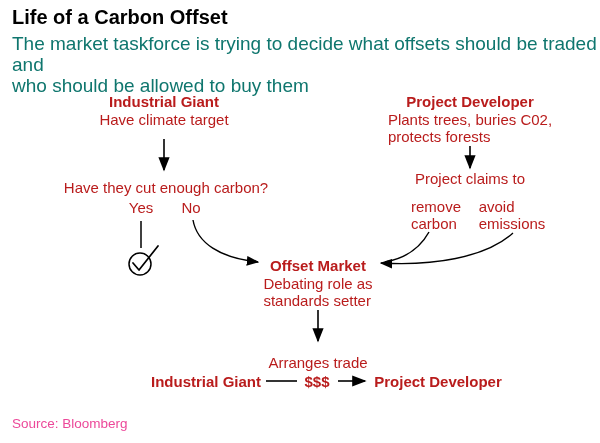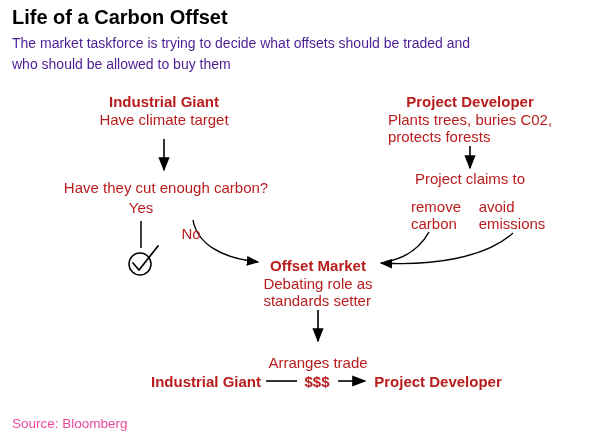--- a/index.html
+++ b/index.html
@@ -1,21 +1,21 @@
 <!DOCTYPE html>
 <html><head>
 <meta charset="utf-8">
 <style>
   html,body{margin:0;padding:0;background:#fff;}
   .stage{
     position:relative;width:600px;height:443px;background:#ffffff;
     font-family:"Liberation Sans",sans-serif;color:#000;overflow:hidden;text-decoration:underline;
   }
   .title{position:absolute;left:12px;top:6px;font-size:20px;font-weight:700;}
-  .subtitle{position:absolute;left:12px;top:33px;font-size:14px;line-height:21px;color:#4c1d95;}
+  .subtitle{position:absolute;left:12px;top:33px;font-size:19px;line-height:21px;color:#0f766e;}
   .lbl{position:absolute;transform:translateX(-50%);
        font-size:15px;line-height:17px;white-space:nowrap;color:#b91c1c;}
   .b{font-weight:700;}
   .connectors{position:absolute;left:0;top:0;}
   .source{position:absolute;left:12px;top:416px;font-size:13.5px;color:#ec4899;}
   .watermark{position:absolute;right:3px;bottom:6px;display:flex;align-items:flex-end;gap:3px;opacity:.95;}
   .wm-text{
     font-size:21px;font-weight:700;line-height:1.1;letter-spacing:1px;
     color:#ffffff;-webkit-text-stroke:1px #cccccc;text-shadow:0 0 1px #d9d9d9;
     font-family:"Liberation Sans",sans-serif;
@@ -69,21 +69,21 @@
 
   <div class="lbl b" style="left:470px;top:93px;">Project Developer</div>
   <div class="lbl" style="left:470px;top:111px;">
     <div>Plants trees, buries C02,</div>
     <div>protects forests</div>
   </div>
 
   <div class="lbl" style="left:166px;top:179px;">Have they cut enough carbon?</div>
 
   <div class="lbl" style="left:141px;top:199px;">Yes</div>
-  <div class="lbl" style="left:191px;top:199px;margin-top:26px;">No</div>
+  <div class="lbl" style="left:191px;top:199px;">No</div>
 
   <div class="lbl" style="left:470px;top:170px;">Project claims to</div>
 
   <div class="lbl" style="left:436px;top:198px;">
     <div>remove</div>
     <div>carbon</div>
   </div>
 
   <div class="lbl" style="left:512px;top:198px;">
     <div>avoid</div>

